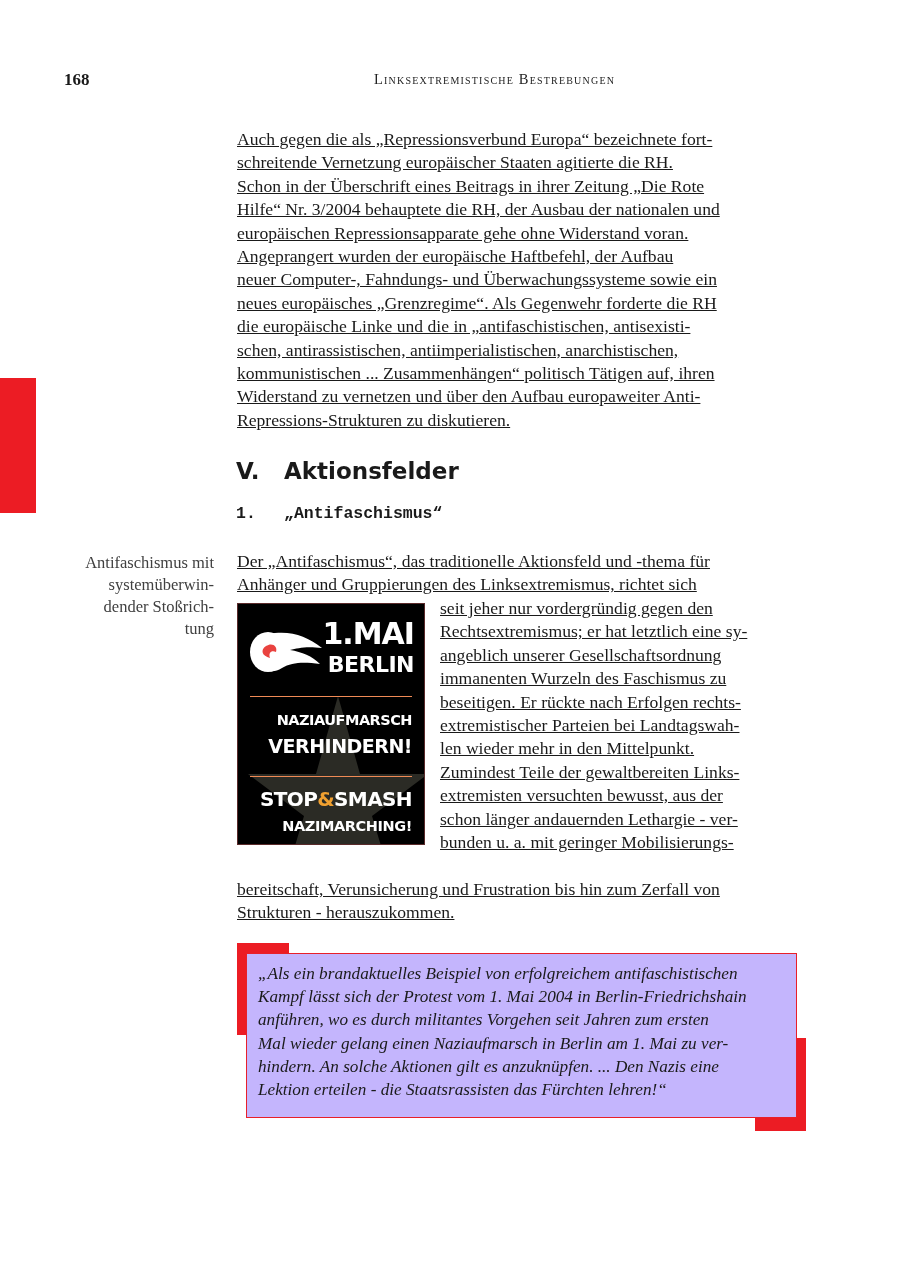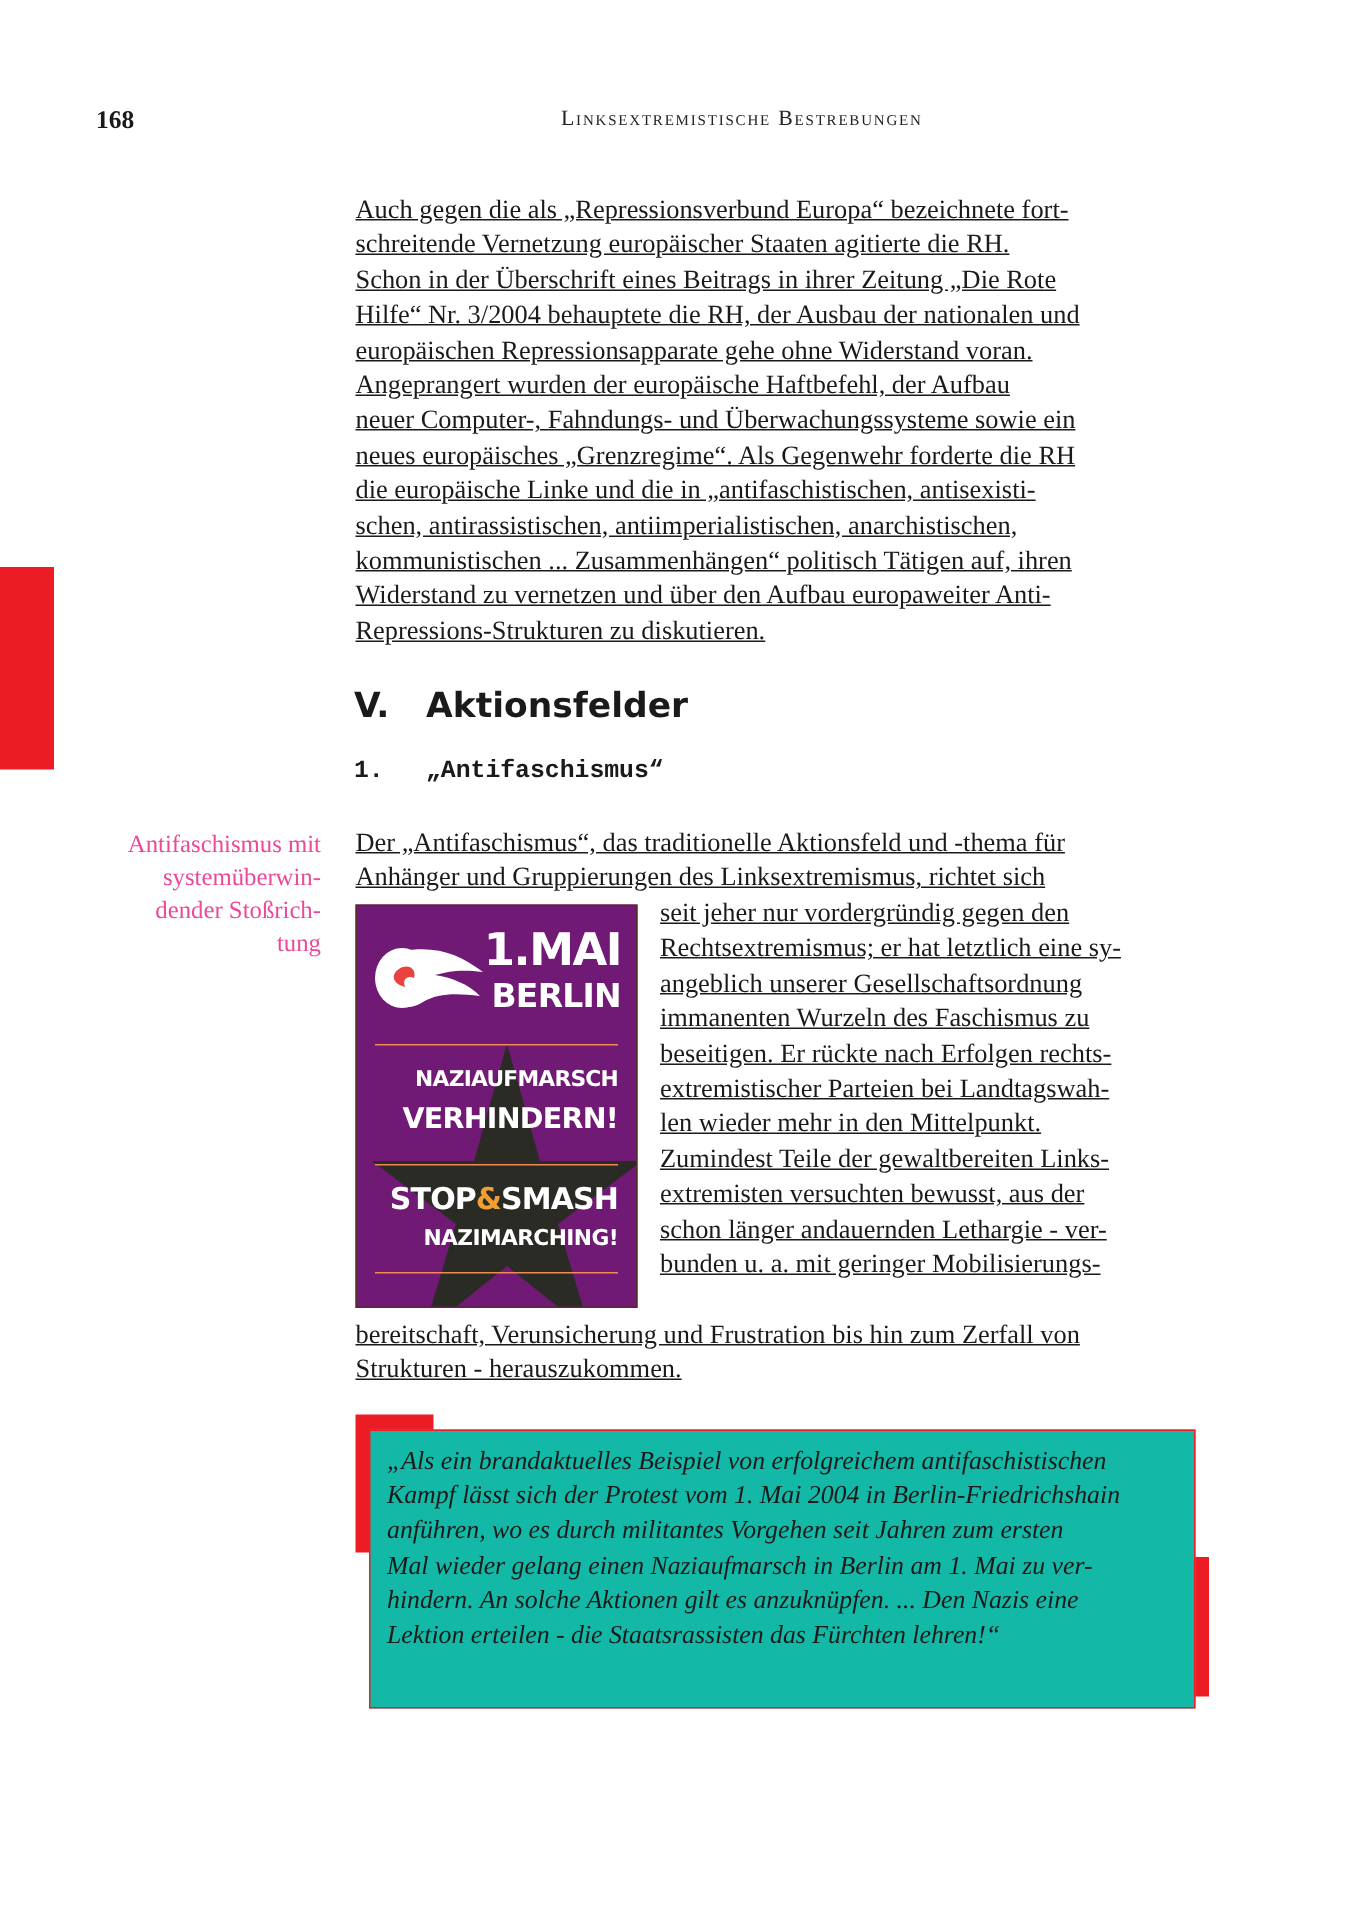--- a/index.html
+++ b/index.html
@@ -14,42 +14,42 @@
          font-size:17.6px; line-height:23.4px; color:#1a1a1a; }
   .body-text .ln { display:block; white-space:nowrap;text-decoration:underline; }
   .p1 { top:128px; }
   .section-heading { position:absolute; left:236px; top:458px; font-family:"DejaVu Sans", sans-serif;
          font-weight:bold; font-size:23px; color:#1a1a1a; }
   .section-heading .num { display:inline-block; width:48px; }
   .sub-heading { position:absolute; left:236px; top:504px; font-family:Liberation Mono, monospace;
          font-weight:bold; font-size:16.5px; color:#1a1a1a; }
   .sub-heading .num { display:inline-block; width:48px; }
   .margin-note { position:absolute; left:40px; width:174px; top:552px; text-align:right;
-         font-family:"Liberation Serif", serif; font-size:16.5px; line-height:22px; color:#ec4899; }
+         font-family:"Liberation Serif", serif; font-size:16.5px; line-height:22px; color:#404040; }
   .margin-note .ln { display:block; }
   .p2a { top:550px; }
   .p2b { top:597px; left:440px; width:370px; }
   .p2c { top:878px; }
-  .poster { position:absolute; left:237px; top:603px; width:188px; height:269px; background:#701a75;
+  .poster { position:absolute; left:237px; top:603px; width:188px; height:242px; background:#000000;
          border:1px solid #5a2a2a; box-sizing:border-box; overflow:hidden;
          font-family:"DejaVu Sans", sans-serif; font-weight:bold; color:#fff; }
   .poster .star { position:absolute; left:0; top:0; width:188px; height:269px; }
   .poster .t { position:absolute; right:10px; text-align:right; white-space:nowrap; }
   .poster .l1 { top:12px; font-size:30px; letter-spacing:-1px; }
   .poster .l2 { top:48px; font-size:22px; letter-spacing:-0.5px; }
   .poster .l3 { top:108px; font-size:14.5px; letter-spacing:-0.5px; right:12px; }
   .poster .l4 { top:131px; font-size:19px; letter-spacing:-0.5px; right:12px; }
   .poster .l5 { top:183px; font-size:20px; letter-spacing:-0.6px; right:12px; }
   .poster .l6 { top:214px; font-size:14.5px; letter-spacing:-0.4px; right:12px; }
   .poster .amp { color:#f0a030; }
   .poster .rule { position:absolute; left:12px; right:12px; height:1px; background:#f08a55; }
   .poster .flame { position:absolute; left:8px; top:18px; width:78px; height:58px; }
   .quote-block-tl { position:absolute; left:237px; top:943px; width:52px; height:92px; background:#ec1c24; }
   .quote-block-br { position:absolute; left:755px; top:1038px; width:51px; height:93px; background:#ec1c24; }
-  .quote-box { position:absolute; left:246px; top:953px; width:551px; height:186px; background:#14b8a6;
+  .quote-box { position:absolute; left:246px; top:953px; width:551px; height:165px; background:#c4b5fd;
          border:1px solid #e8202a; box-sizing:border-box; padding:8px 0 0 11px;
          font-family:"Liberation Serif", serif; font-style:italic; font-size:17.2px; line-height:23.2px; color:#1a1a1a; }
   .quote-box .ln { display:block; white-space:nowrap; }
 </style>
 </head>
 <body>
 
 <div class="page-number">168</div>
 <div class="running-head">Linksextremistische Bestrebungen</div>
 

